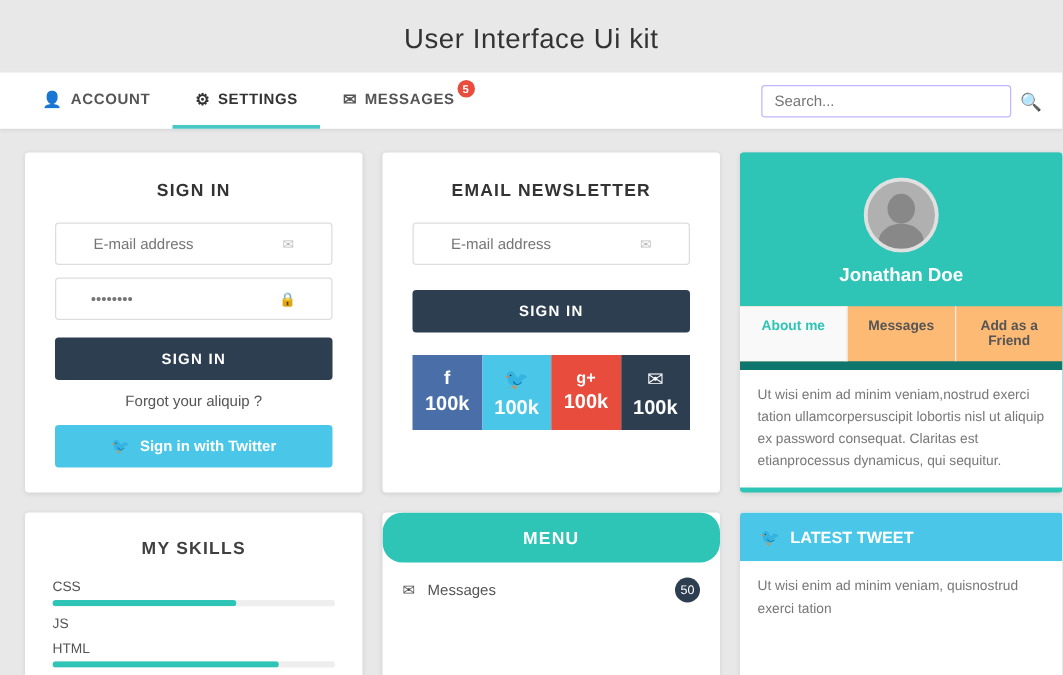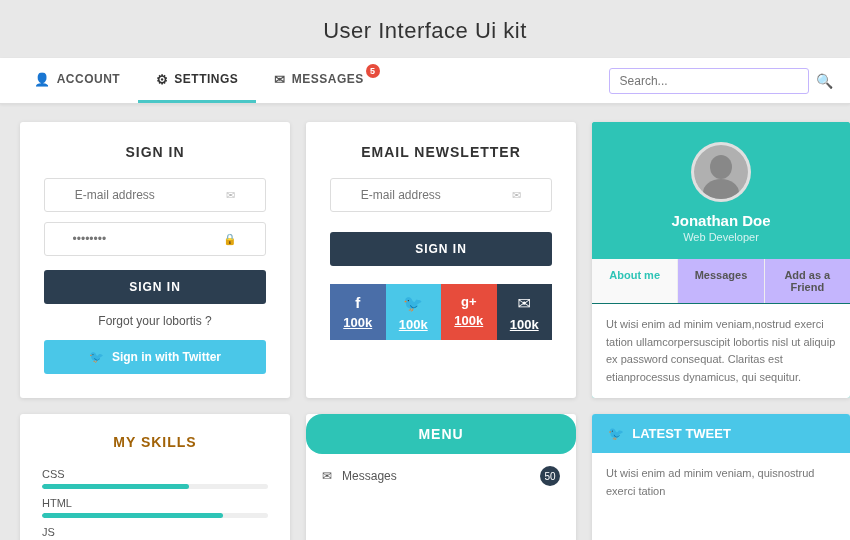--- a/index.html
+++ b/index.html
@@ -200,24 +200,23 @@
       flex: 1;
       display: flex;
       flex-direction: column;
       align-items: center;
       padding: 10px 6px 8px;
       cursor: pointer;
       color: #fff;
       font-size: 16px;
     }
     .social-btn .social-count {
-      font-size: 13px;
+      font-size: 16px;
       font-weight: 600;
       margin-top: 4px;
-      text-decoration: underline;
     }
     .social-btn.facebook { background: #4a6ea8; }
     .social-btn.twitter { background: #4ac7e8; }
     .social-btn.google { background: #e74c3c; }
     .social-btn.email { background: #2c3e50; }
 
     
     .profile-card {
       background: #2ec4b6;
       border-radius: 3px;
@@ -249,22 +248,22 @@
       font-weight: 600;
       color: #fff;
     }
     .profile-role {
       font-size: 11px;
       color: rgba(255,255,255,0.8);
       margin-top: 2px;
     }
     .profile-tabs {
       display: flex;
-      background: #c4b5fd;
-      border-bottom: 1px solid #0f766e;
+      background: #fdba74;
+      border-bottom: 7px solid #0f766e;
     }
     .profile-tab {
       flex: 1;
       text-align: center;
       padding: 10px 4px;
       font-size: 11px;
       font-weight: 600;
       color: #555;
       cursor: pointer;
       border-right: 1px solid #eee;
@@ -283,21 +282,21 @@
     }
 
     
     .skills-card {
       padding: 20px 22px 16px;
     }
     .skills-card .card-title {
       text-align: center;
       font-size: 14px;
       font-weight: 600;
-      color: #a16207;
+      color: #404040;
       letter-spacing: 1px;
       margin-bottom: 18px;
       text-transform: uppercase;
     }
     .skill-row { margin-bottom: 8px; }
     .skill-label { font-size: 11px; color: #555; margin-bottom: 4px; }
     .skill-bar {
       height: 5px;
       background: #eee;
       border-radius: 3px;
@@ -404,21 +403,21 @@
     <div class="card-title">SIGN IN</div>
     <div class="form-field">
       <input type="text" style="border: none; outline: none; font-size: 12px; color: rgb(153, 153, 153); width: 90%; background: transparent;" placeholder="E-mail address">
       <span class="field-icon">✉</span>
     </div>
     <div class="form-field">
       <input type="password" placeholder="••••••••" style="border: none; outline: none; font-size: 12px; color: rgb(153, 153, 153); width: 90%; background: transparent;">
       <span class="field-icon">🔒</span>
     </div>
     <button class="btn-signin">SIGN IN</button>
-    <a class="forgot-link">Forgot your lobortis ?</a>
+    <a class="forgot-link">Forgot your aliquip ?</a>
     <button class="btn-twitter">
       <span>🐦</span>
       <span>Sign in with Twitter</span>
     </button>
   </div>
 
   <div class="card newsletter-card">
     <div class="card-title">EMAIL NEWSLETTER</div>
     <div class="form-field">
       <input type="text" style="border: none; outline: none; font-size: 12px; color: rgb(153, 153, 153); width: 90%; background: transparent;" placeholder="E-mail address">
@@ -450,47 +449,46 @@
   <div class="profile-card">
     <div class="profile-header">
       <div class="profile-avatar">
         <svg width="54" height="54" viewBox="0 0 54 54" xmlns="http://www.w3.org/2000/svg">
           <circle cx="27" cy="27" r="27" fill="#b0b0b0"></circle>
           <ellipse cx="27" cy="22" rx="11" ry="12" fill="#888"></ellipse>
           <ellipse cx="27" cy="48" rx="18" ry="14" fill="#888"></ellipse>
         </svg>
       </div>
       <div class="profile-name">Jonathan Doe</div>
-      <div class="profile-role">Web Developer</div>
     </div>
     <div class="profile-tabs">
       <div class="profile-tab active">About me</div>
       <div class="profile-tab">Messages</div>
       <div class="profile-tab">Add as a Friend</div>
     </div>
     <div class="profile-bio">Ut wisi enim ad minim veniam,nostrud exerci tation ullamcorpersuscipit lobortis nisl ut aliquip ex password consequat. Claritas est etianprocessus dynamicus, qui sequitur.</div>
   </div>
 
   <div class="card skills-card">
     <div class="card-title">MY SKILLS</div>
     <div class="skill-row">
       <div class="skill-label">CSS</div>
       <div class="skill-bar">
         <div class="skill-fill" style="width:65%"></div>
       </div>
     </div>
     <div class="skill-row">
+      <div class="skill-label">JS</div>
+
+    </div>
+    <div class="skill-row">
       <div class="skill-label">HTML</div>
       <div class="skill-bar">
         <div class="skill-fill" style="width:80%"></div>
       </div>
-    </div>
-    <div class="skill-row">
-      <div class="skill-label">JS</div>
-
     </div>
   </div>
 
   <div class="card menu-card">
     <div class="menu-header">MENU</div>
     <div class="menu-item">
       <div class="menu-item-left">
         <span>✉</span>
         <span>Messages</span>
       </div>

